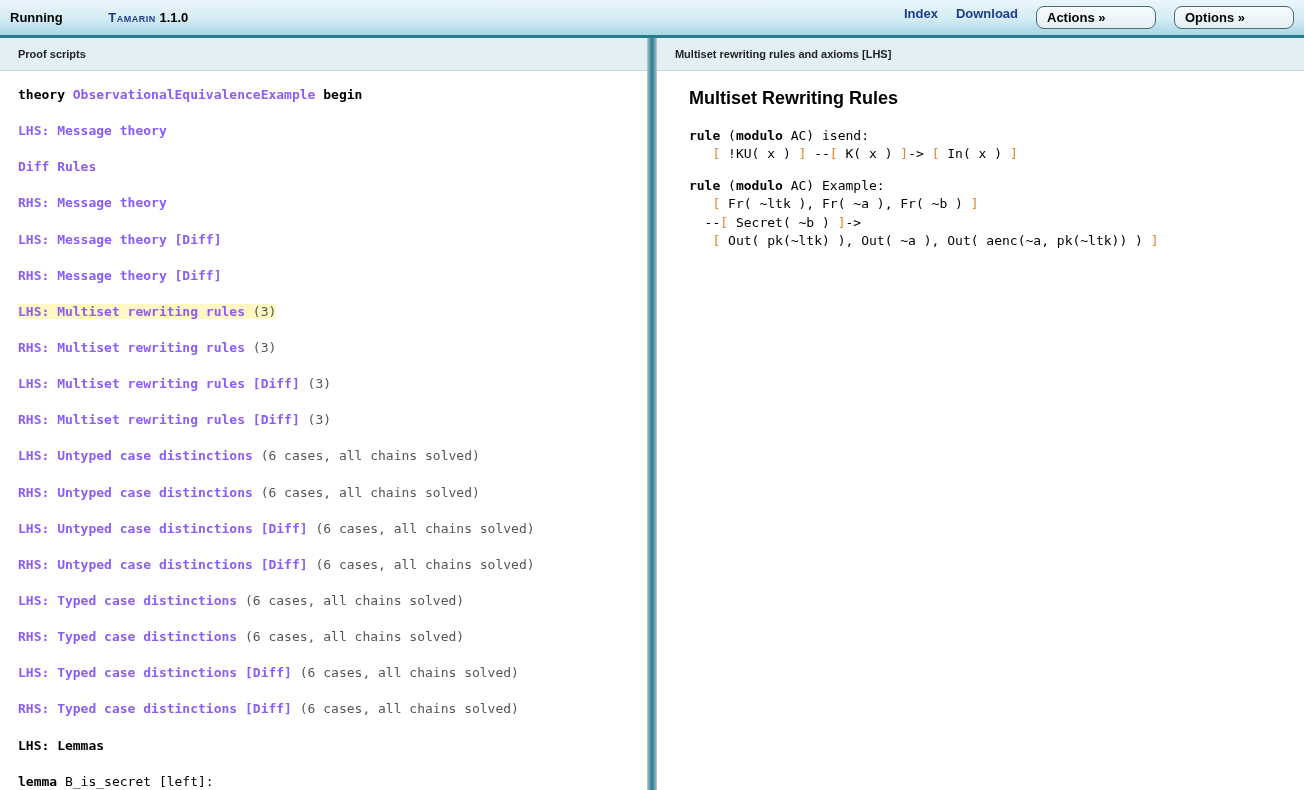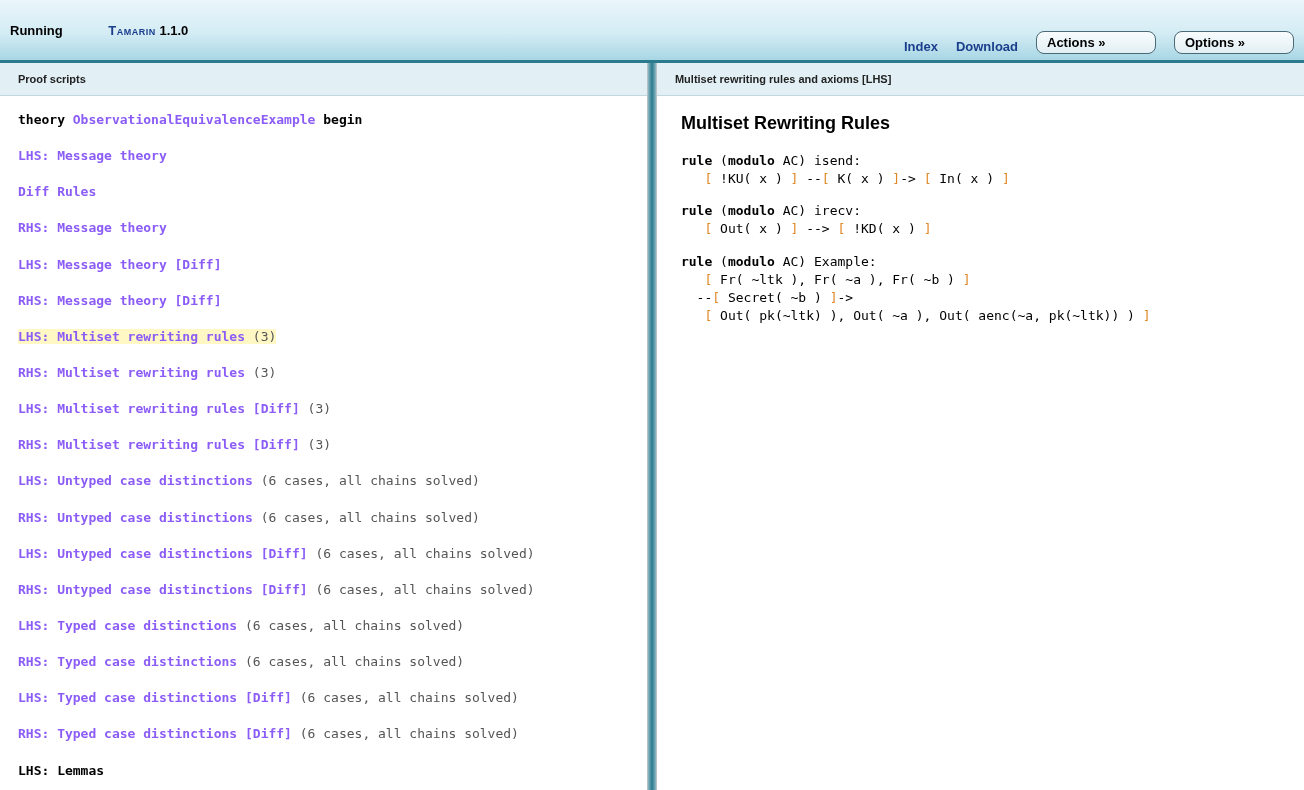--- a/index.html
+++ b/index.html
@@ -23,23 +23,22 @@
     font-weight: bold;
   }
   .app-name {
     font-variant: small-caps;
     color: #1a3e8c;
     letter-spacing: 0.5px;
     margin-left: 42px;
   }
   .top-right {
     display: flex;
-    align-items: flex-end;
+    align-items: flex-start;
     gap: 18px;
-    margin-top: 25px;
   }
   .top-link {
     color: #1a3e8c;
     font-weight: bold;
     text-decoration: none;
     cursor: pointer;
   }
   .dropdown-btn {
     background: linear-gradient(to bottom, #f8fcfd, #e2eff4);
     border: 1px solid #4a6a75;
@@ -75,21 +74,21 @@
     font-weight: bold;
     color: #222;
   }
   .panel-body {
     padding: 14px 18px;
     font-family: "DejaVu Sans Mono", Menlo, Consolas, monospace;
     font-size: 13px;
     line-height: 1.55;
   }
   .panel-body-right {
-    padding: 14px 24px;
+    padding: 14px 32px;
   }
   .section-title {
     font-family: Verdana, Geneva, sans-serif;
     font-size: 18px;
     font-weight: bold;
     margin-bottom: 14px;
   }
   .kw { font-weight: bold; }
   .link-blue { color: #8b5cf6; font-weight: bold; cursor: pointer; }
   .highlighted { background: #fff8c4; }
@@ -172,22 +171,20 @@
   <div class="divider"></div>
 
   <div class="right-panel">
     <div class="panel-header">Multiset rewriting rules and axioms [LHS]</div>
     <div class="panel-body panel-body-right">
       <div class="section-title">Multiset Rewriting Rules</div>
 
       <div class="rule-blk"><span class="kw">rule</span> (<span class="kw">modulo</span><span> AC) isend:</span>
 <span class="orange">   [</span><span> !KU( x ) </span><span class="orange">]</span><span> --</span><span class="orange">[</span><span> K( x ) </span><span class="orange">]</span><span>-&gt; </span><span class="orange">[</span><span> In( x ) </span><span class="orange">]</span></div>
 
-      <div class="rule-blk"><span class="kw">rule</span> (<span class="kw">modulo</span><span> AC) irecv:</span>
-<span class="orange">   [</span><span> Out( x ) </span><span class="orange">]</span><span> --&gt; </span><span class="orange">[</span><span> !KD( x ) </span><span class="orange">]</span></div>
 
       <div class="rule-blk"><span class="kw">rule</span> (<span class="kw">modulo</span><span> AC) Example:</span>
 <span class="orange">   [</span><span> Fr( ~ltk ), Fr( ~a ), Fr( ~b ) </span><span class="orange">]</span>
 <span>  --</span><span class="orange">[</span><span> Secret( ~b ) </span><span class="orange">]</span><span>-&gt;</span>
 <span class="orange">   [</span><span> Out( pk(~ltk) ), Out( ~a ), Out( aenc(~a, pk(~ltk)) ) </span><span class="orange">]</span></div>
 
     </div>
   </div>
 </div>
 

